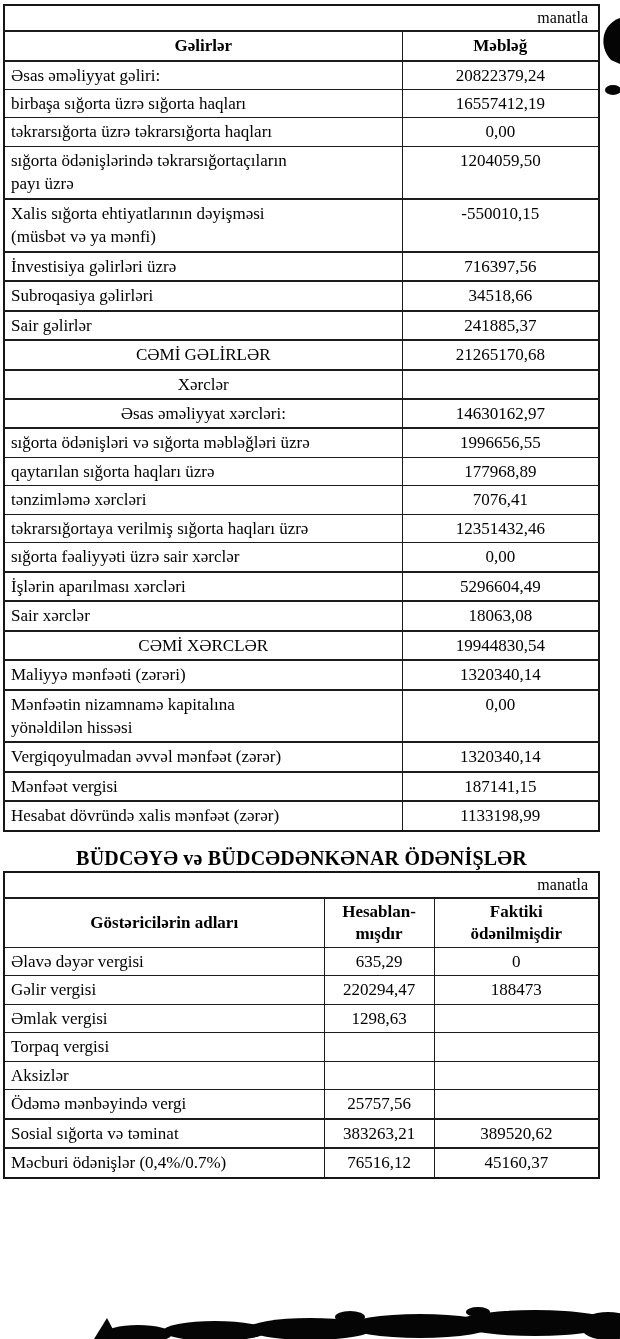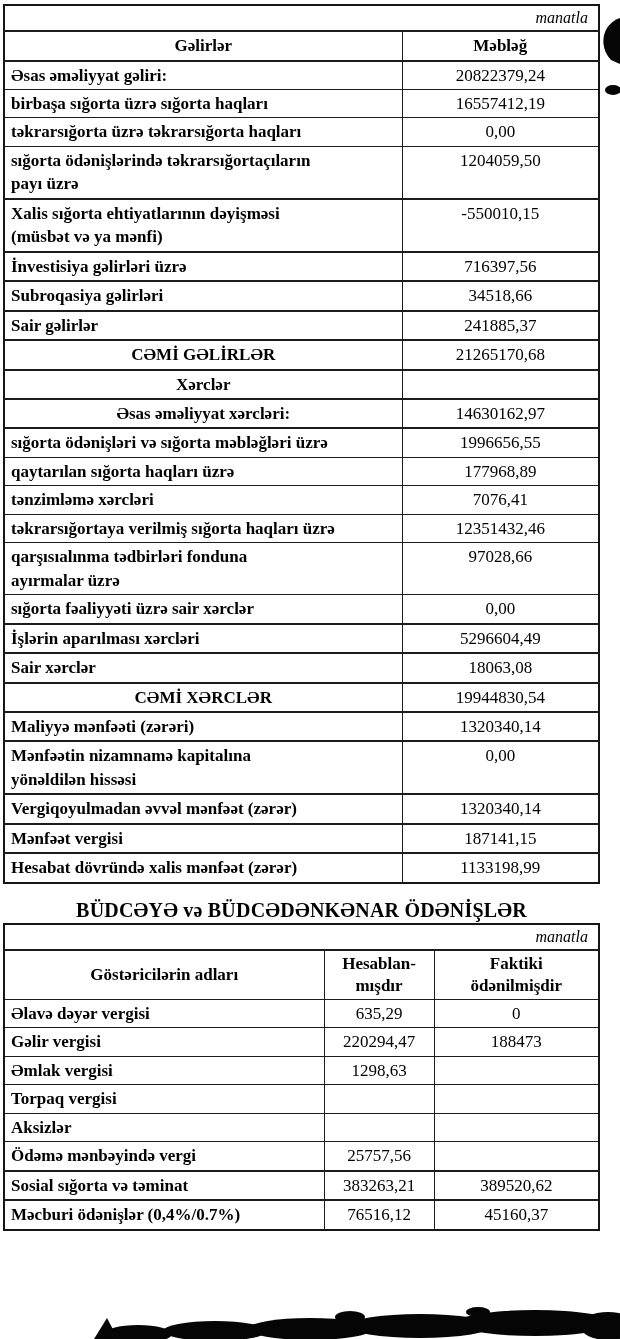--- a/index.html
+++ b/index.html
@@ -22,27 +22,26 @@
     line-height:1.38;
     padding:2px 6px;
     vertical-align:top;
     overflow:hidden;
   }
   th { font-weight:bold; text-align:center; vertical-align:middle;font-family:Liberation Serif, serif; }
   tr.tt td, tr.tt th { border-top-width:2px; }
 
   tr.manatla td {
     text-align:right;
-    font-style:italic;
     font-size:16px;
     padding:1px 10px;
     border-bottom-width:2px;
   }
-  .lab { white-space:pre-line; text-align:left;font-weight:bold; }
-  .b { font-weight:bold; }
+  .lab { white-space:pre-line; text-align:left; }
+  .b { font-weight:normal; }
   .c { text-align:center; }
   .val { text-align:center; white-space:nowrap; }
 
   #budget th { white-space:pre-line; line-height:1.3; }
 
   .section-title {
     text-align:center;
     font-weight:bold;
     font-size:20px;
     margin:15px 0 1px 0;
@@ -129,25 +128,20 @@
           <td class="lab">qaytarılan sığorta haqları üzrə</td>
           <td class="val">177968,89</td>
         </tr>
         <tr>
           <td class="lab">tənzimləmə xərcləri</td>
           <td class="val">7076,41</td>
         </tr>
         <tr>
           <td class="lab">təkrarsığortaya verilmiş sığorta haqları üzrə</td>
           <td class="val">12351432,46</td>
-        </tr>
-        <tr>
-          <td class="lab">qarşısıalınma tədbirləri fonduna
-ayırmalar üzrə</td>
-          <td class="val">97028,66</td>
         </tr>
         <tr>
           <td class="lab">sığorta fəaliyyəti üzrə sair xərclər</td>
           <td class="val">0,00</td>
         </tr>
         <tr class="tt">
           <td class="lab b">İşlərin aparılması xərcləri</td>
           <td class="val">5296604,49</td>
         </tr>
         <tr class="tt">

